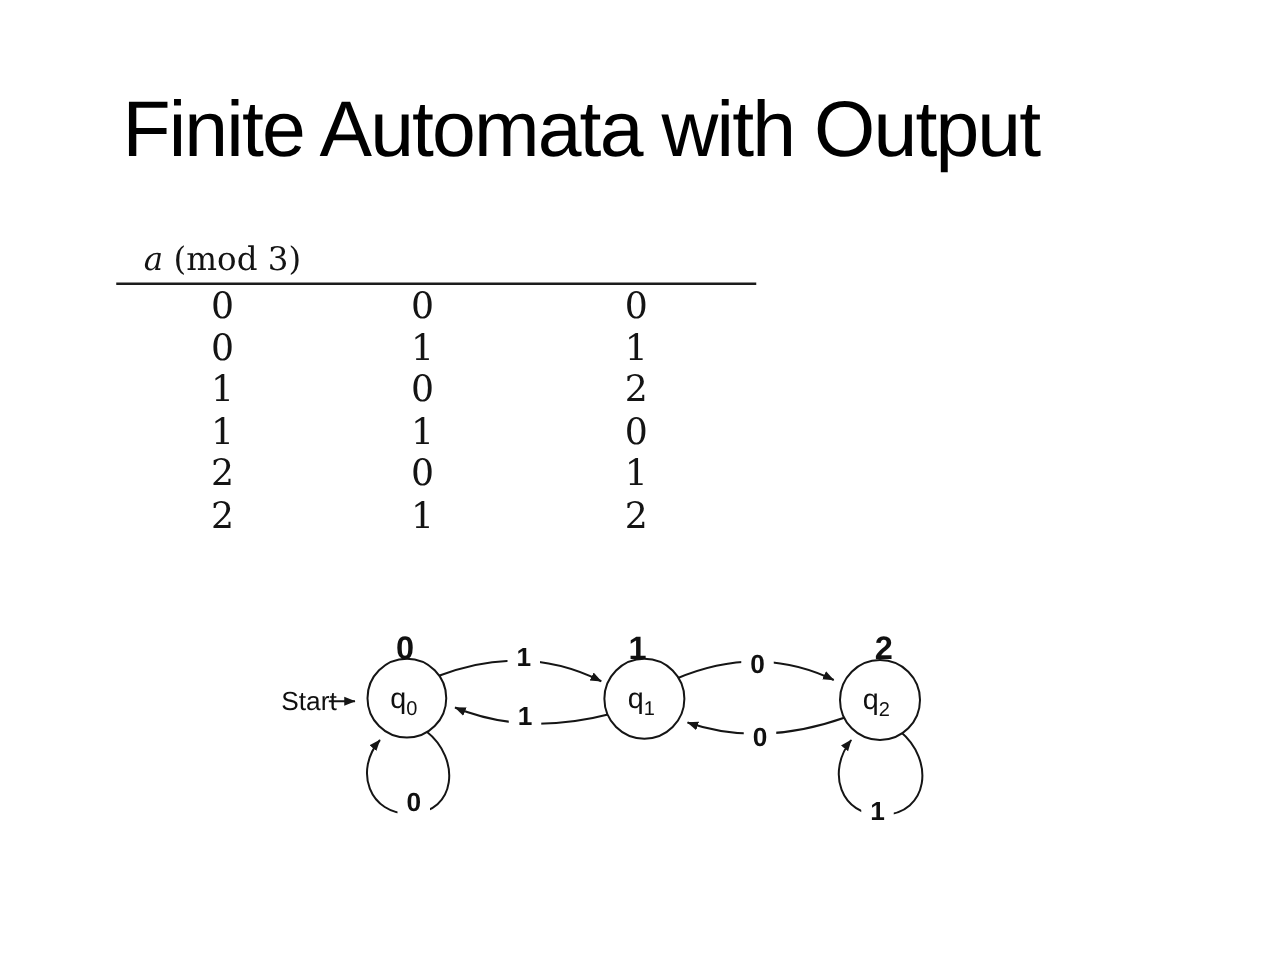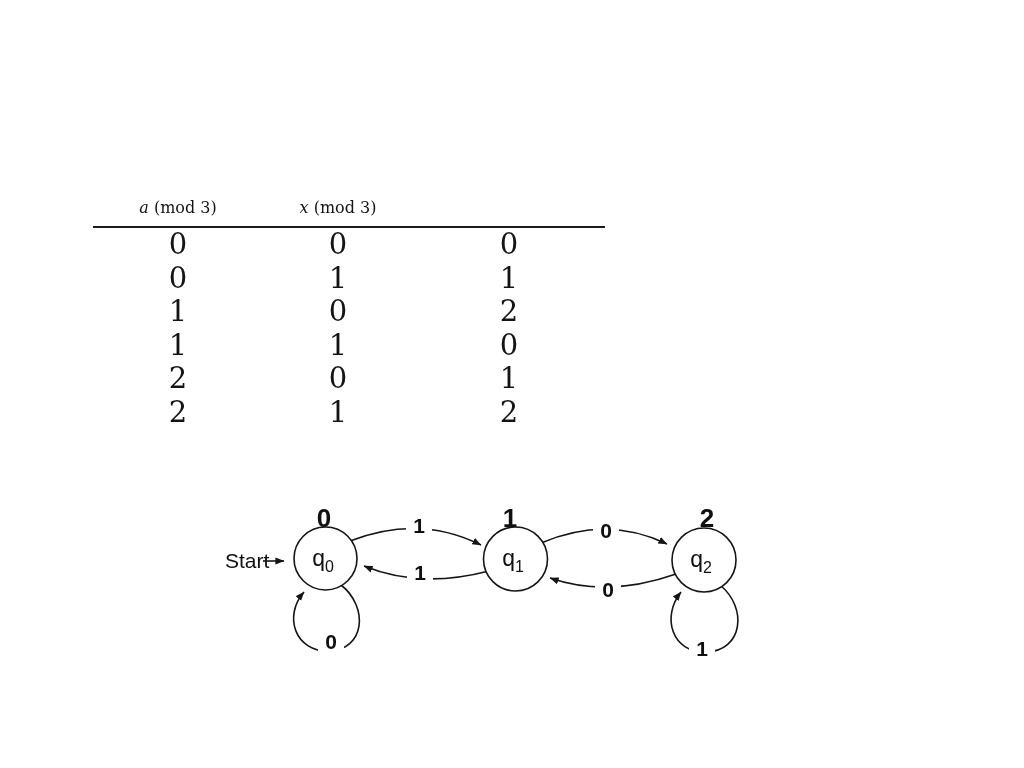--- a/index.html
+++ b/index.html
@@ -12,21 +12,21 @@
     font-family:"Liberation Sans", sans-serif;
     font-size:63px;font-weight:400;letter-spacing:-1.5px;color:#000;white-space:nowrap;
   }
   
   .mod-table{
     position:absolute;left:93px;top:190px;width:512px;
     font-family:"DejaVu Serif", serif;color:#141414;
   }
   .mod-header{
     display:grid;grid-template-columns:170px 150px 192px;
-    font-size:16px;line-height:36px;height:36px;
+    font-size:26px;line-height:36px;height:36px;
     border-bottom:2px solid #1c1c1c;
   }
   .mod-header .hcell{text-align:center;white-space:nowrap;}
   .mod-header .var{font-style:italic;}
   .mod-header .suffix{margin-left:0.32em;}
   .mod-row{
     display:grid;grid-template-columns:170px 150px 192px;
     font-size:29px;line-height:33.5px;height:33.5px;text-align:center;
   }
   .mod-row:first-of-type{margin-top:2px;}
@@ -40,28 +40,26 @@
   .fsm .out-label{font-size:26px;font-weight:700;text-anchor:middle;}
   .fsm .edge-label{font-size:21px;font-weight:600;text-anchor:middle;}
   .fsm .start-text{font-size:21px;}
   .fsm .label-box{fill:#ffffff;}
 </style>
 </head>
 <body>
 
 <div class="slide">
 
+  <h1 class="slide-title">Finite Automata with Output</h1>
 
   <div class="mod-table">
     <div class="mod-header">
       <div class="hcell">
         <span class="var">a</span><span class="suffix">(mod 3)</span>
-      </div>
-      <div class="hcell">
-        <span class="var">x</span><span class="suffix">(mod 3)</span>
       </div>
     </div>
     <div class="mod-row">
       <div>0</div>
       <div>0</div>
       <div>0</div>
     </div>
     <div class="mod-row">
       <div>0</div>
       <div>1</div>

